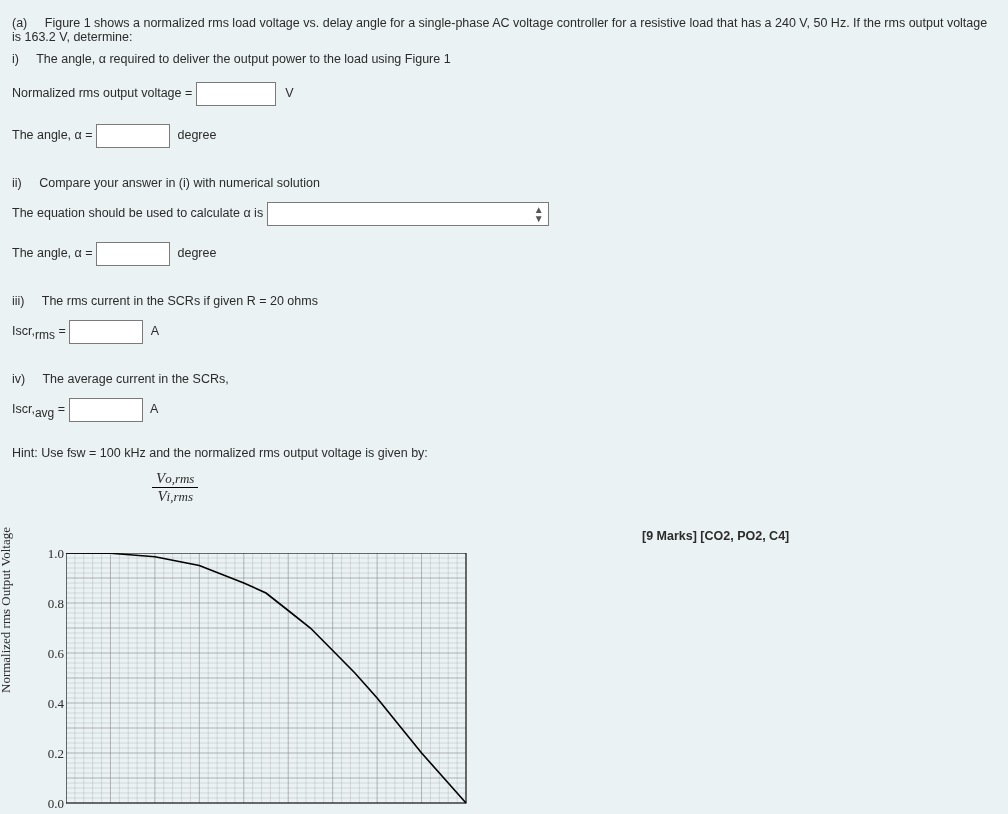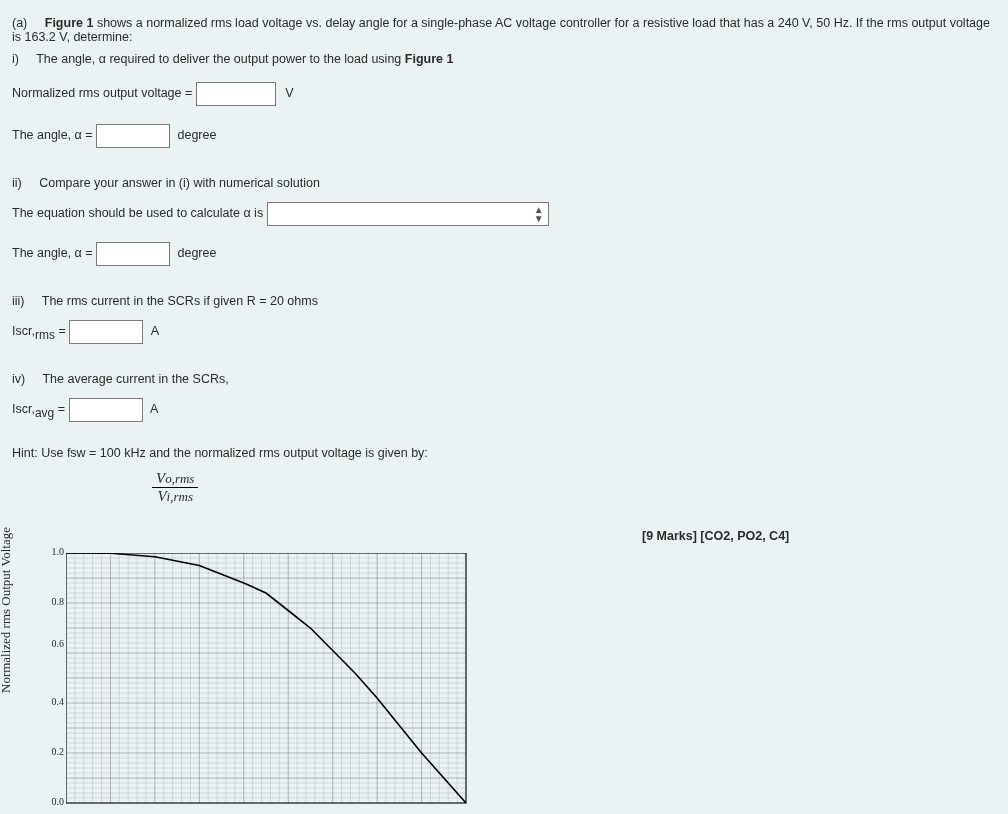--- a/index.html
+++ b/index.html
@@ -6,21 +6,21 @@
     margin: 0;
     padding: 8px 12px;
     background: #eaf2f4;
     font-family: Arial, Helvetica, sans-serif;
     font-size: 12.5px;
     color: #2b2b2b;
     width: 984px;
   }
   .line { margin: 8px 0; }
   .part-label { margin-right: 14px; }
-  .bold { font-weight: bold; }
+  .bold { font-weight: normal; }
   .inline-input {
     display: inline-block;
     border: 1px solid #7a7a7a;
     background: #ffffff;
     height: 22px;
     width: 72px;
     vertical-align: middle;
   }
   .inline-input.wide { width: 78px; }
   .select-box {
@@ -81,21 +81,21 @@
     font-size: 13px;
     white-space: nowrap;
   }
   svg.plot { position: absolute; left: 36px; top: 0; }
   .ytick {
     position: absolute;
     left: 10px;
     width: 24px;
     text-align: right;
     font-family: "Times New Roman", serif;
-    font-size: 10px;
+    font-size: 13px;
   }
   .xtick {
     position: absolute;
     top: 258px;
     width: 40px;
     text-align: center;
     font-family: "Times New Roman", serif;
     font-size: 12.5px;
     transform: translateX(-20px);
   }
@@ -289,21 +289,21 @@
           <line x1="0" y1="5" x2="400" y2="5" stroke="#888" stroke-width="0.25"></line>
           <line x1="0" y1="0" x2="400" y2="0" stroke="#888" stroke-width="0.6"></line>
         </g>
       <rect x="0" y="0" width="400" height="250" fill="none" stroke="#000" stroke-width="1"></rect>
       <path id="curve" fill="none" stroke="#000" stroke-width="1.6" d="M0.0 0.0 L44.4 0.3 L88.9 3.8 L133.3 12.5 L177.8 30.0 L200.0 40.0 L222.2 57.5 L244.4 75.0 L266.7 97.5 L288.9 120.0 L311.1 145.0 L333.3 172.5 L355.6 200.0 L377.8 225.0 L400.0 250.0"></path>
     </svg>
     <div id="yticks">
         <div class="ytick" style="top: 243px;">0.0</div>
         <div class="ytick" style="top: 193px;">0.2</div>
         <div class="ytick" style="top: 143px;">0.4</div>
-        <div class="ytick" style="top: 85px;">0.6</div>
+        <div class="ytick" style="top: 93px;">0.6</div>
         <div class="ytick" style="top: 43px;">0.8</div>
         <div class="ytick" style="top: -7px;">1.0</div>
       </div>
     <div id="xticks">
         <div class="xtick" style="left: 36px;">0</div>
         <div class="xtick" style="left: 124.889px;">40</div>
         <div class="xtick" style="left: 213.778px;">80</div>
         <div class="xtick" style="left: 302.667px;">120</div>
         <div class="xtick" style="left: 391.556px;">160</div>
       </div>

